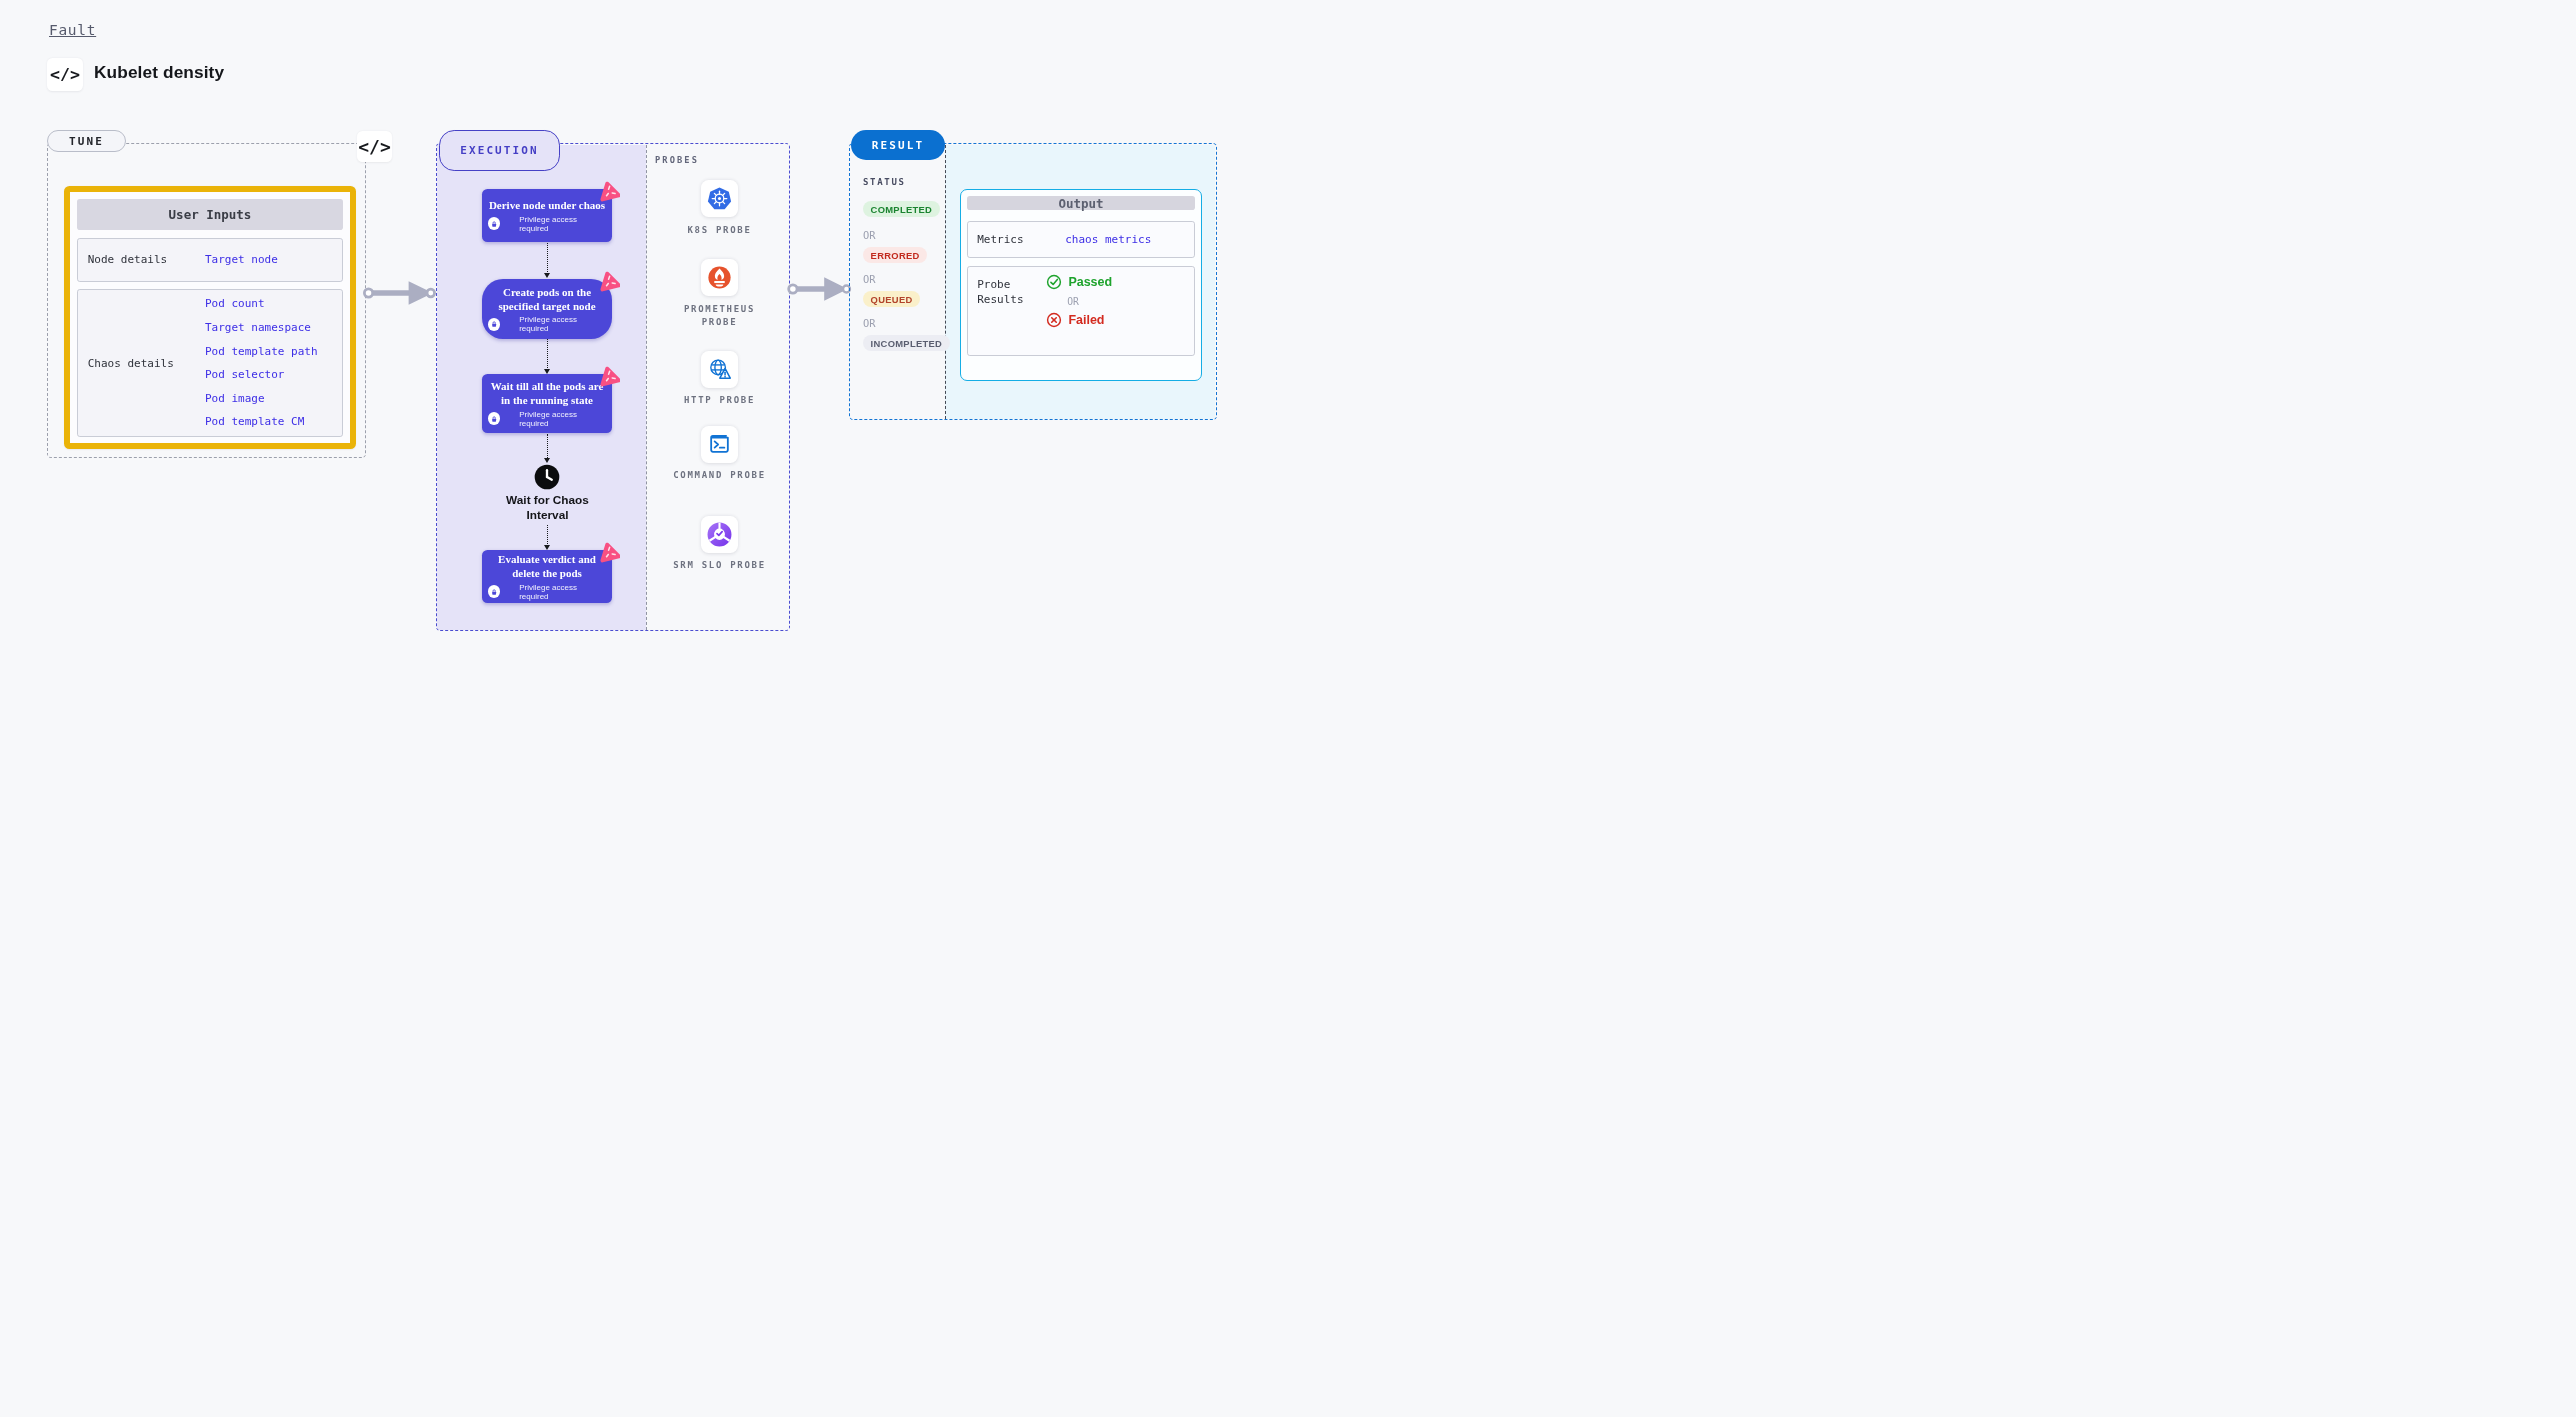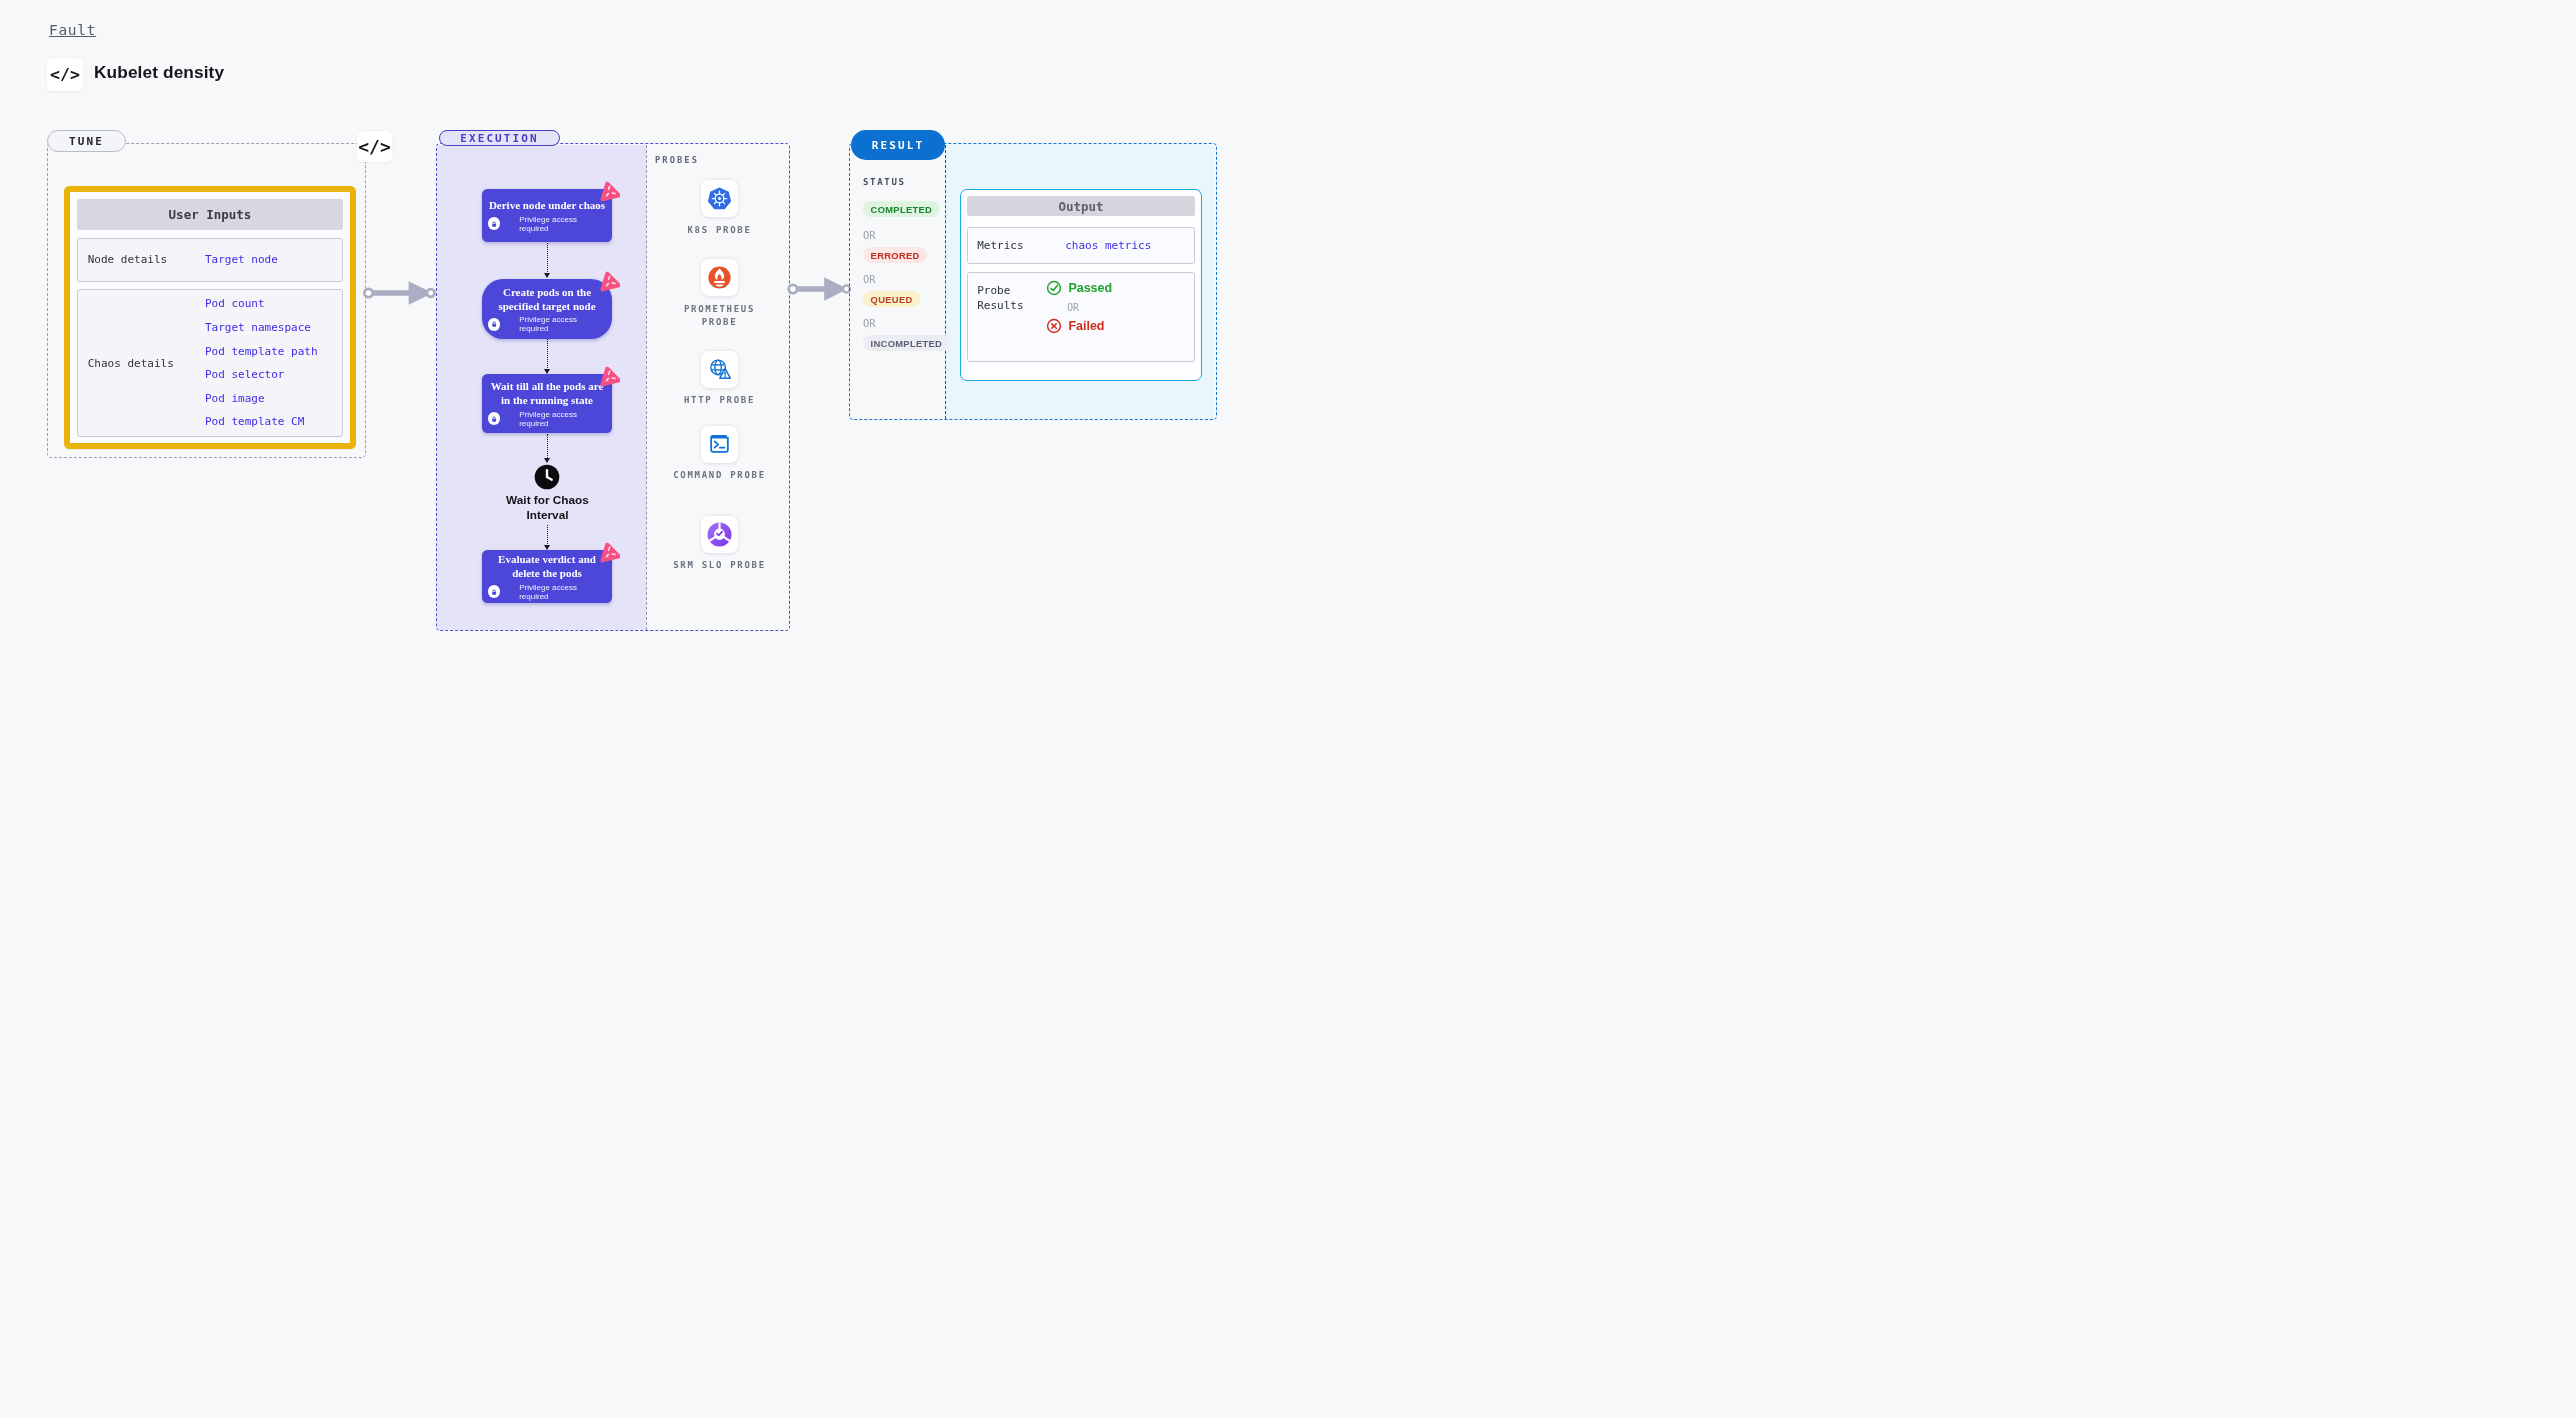--- a/index.html
+++ b/index.html
@@ -14,21 +14,21 @@
   .title-icon-tile { left:47px; top:58px; width:36px; height:33px; background:#FFFFFF; border-radius:5.5px;
     box-shadow:0 0.7px 2.1px rgba(40,41,61,.08); display:flex; align-items:center; justify-content:center; }
   .code-glyph { font-family:"DejaVu Sans Mono","Liberation Mono",monospace; font-weight:bold; color:#17191D; }
   .page-title { left:94px; top:62px; font-size:17.3px; font-weight:800; color:#15171B; letter-spacing:0.1px; }
 
   
   .pill { position:absolute; z-index:5; display:flex; align-items:center; justify-content:center;
     border-radius:15.2px; font-family:"DejaVu Sans Mono","Liberation Mono",monospace; font-weight:bold;
     font-size:11px; letter-spacing:2.1px; }
   .pill-tune { left:47px; top:130px; width:79px; height:22px; background:#F4F5F9; border:1.4px solid #B9BDC9; color:#23252B; }
-  .pill-exec { left:439px; top:130px; width:121px; height:16px; background:#E5E3F8; border:1.7px solid #4641C6; color:#453FC5; }
+  .pill-exec { left:439px; top:130px; width:121px; height:41px; background:#E5E3F8; border:1.7px solid #4641C6; color:#453FC5; }
   .pill-result { left:851px; top:130px; width:94px; height:30px; background:#0B70D0; color:#FFFFFF; }
 
   
   .tune-box { left:47px; top:143px; width:319px; height:315px; border:1px dashed #9CA0AC; border-radius:4.2px; }
   .exec-box { left:436px; top:143px; width:354px; height:488px; border:1.7px dashed #4A4CD0; border-radius:4.2px; }
   .result-box { left:849px; top:143px; width:368px; height:277px; border:1.7px dashed #1274D4; border-radius:4.2px; }
   .exec-lavender { left:437px; top:145px; width:209px; height:485px; background:#E5E3F8; border-radius:2.8px 0 0 2.8px; }
   .probes-sep { left:646px; top:145px; width:0; height:485px; border-left:1px dashed #9094A2; }
   .result-cyan { left:945px; top:145px; width:270px; height:274px; background:#E9F6FC; border-radius:0 2.8px 2.8px 0; }
   .result-sep { left:945px; top:145px; width:0; height:274px; border-left:1px dashed #454A56; }
@@ -83,21 +83,21 @@
     padding:0 7.6px; font-size:9.4px; font-weight:bold; letter-spacing:0.3px; }
   .b-completed { top:201px; background:#DEF3E0; color:#1B8430; }
   .b-errored { top:247px; background:#FBE8E6; color:#C22A1E; }
   .b-queued { top:291px; background:#FAF0CA; color:#B2432A; }
   .b-incompleted { top:335px; background:#ECEDF3; color:#5A5E70; }
   .or-sep { position:absolute; left:863px; font-size:10.4px; color:#9CA0B0; font-family:"DejaVu Sans Mono","Liberation Mono",monospace; }
   .or1 { top:229px; } .or2 { top:273px; } .or3 { top:317px; }
 
   .output-card { left:960px; top:189px; width:242px; height:192px; background:#FCFEFF; border:1.4px solid #15ADE5;
     border-radius:7px; padding:6.2px; }
-  .output-head { height:20px; background:#D6D5DE; border-radius:2.8px; display:flex; align-items:center; justify-content:center;
+  .output-head { height:14px; background:#D6D5DE; border-radius:2.8px; display:flex; align-items:center; justify-content:center;
     font-size:12.5px; color:#5C6070; font-weight:bold; margin-bottom:11px; }
   .out-row { border:0.7px solid #C9CCD6; background:#FAFBFE; border-radius:2.8px; display:flex; }
   .out-row-metrics { height:37px; margin-bottom:8.3px; align-items:center; }
   .out-row-probe { height:90px; }
   .out-label { width:97px; padding-left:9px; font-size:11px; color:#2F323B; line-height:15.2px; }
   .out-row-probe .out-label { width:78px; padding-top:9.7px; }
   .probe-results-col { flex:1; padding-top:7px; }
   .verdict-row { display:flex; align-items:center; gap:6.2px; }
   .verdict-text { font-size:12.5px; font-weight:bold; }
   .v-passed { color:#1EA32D; } .v-failed { color:#D32B20; }

